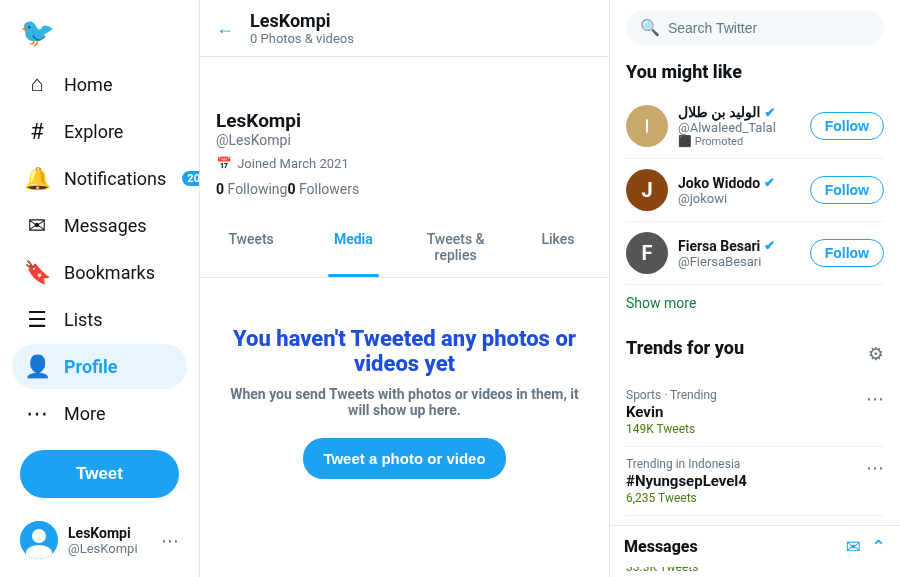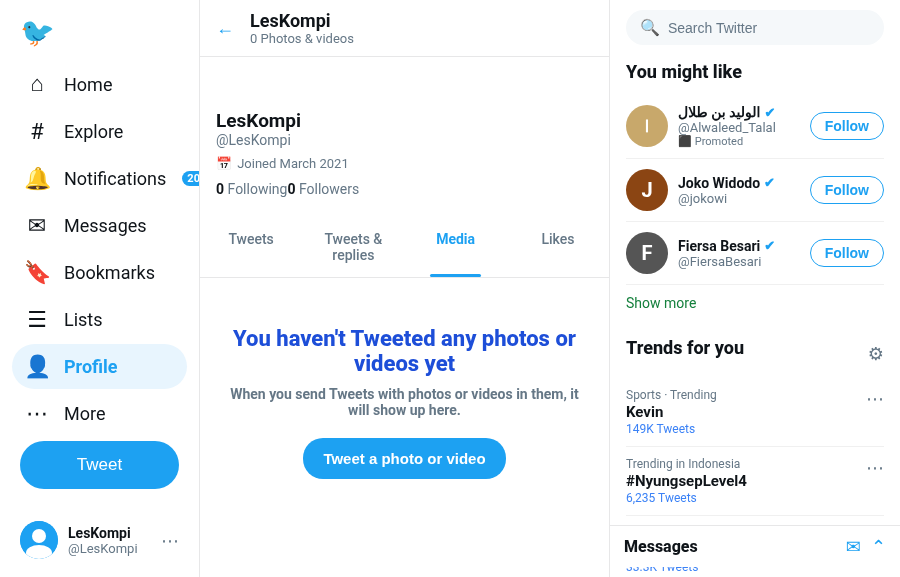--- a/index.html
+++ b/index.html
@@ -6,21 +6,21 @@
     body { font-family: -apple-system, BlinkMacSystemFont, "Segoe UI", Roboto, sans-serif; background: #fff; display: flex; height: 577px; overflow: hidden; }
 
     
     .sidebar { width: 200px; min-width: 200px; padding: 8px 12px; display: flex; flex-direction: column; border-right: 1px solid #e7e7e8; height: 577px; overflow: hidden; }
     .twitter-logo { color: #1da1f2; font-size: 28px; margin: 8px 0 12px 8px; }
     .nav-item { display: flex; align-items: center; gap: 14px; padding: 10px 12px; border-radius: 30px; cursor: pointer; font-size: 18px; font-weight: 400; color: #0f1419; text-decoration: none; margin-bottom: 2px; }
     .nav-item.active { font-weight: 700; background: #e8f5fe; color: #1da1f2; }
     .nav-icon { font-size: 22px; width: 26px; text-align: center; }
     .nav-label { font-size: 18px; }
     .notif-badge { background: #1da1f2; color: #fff; border-radius: 10px; font-size: 11px; font-weight: bold; padding: 1px 5px; margin-left: 2px; }
-    .tweet-btn { background: #1da1f2; color: #fff; border: none; border-radius: 30px; padding: 14px 0; font-size: 17px; font-weight: 400; cursor: pointer; margin: 3px 8px 0 8px; }
+    .tweet-btn { background: #1da1f2; color: #fff; border: none; border-radius: 30px; padding: 14px 0; font-size: 17px; font-weight: 700; cursor: pointer; margin: 12px 8px 0 8px; }
     .sidebar-bottom { margin-top: auto; display: flex; align-items: center; padding: 10px 8px; border-radius: 30px; cursor: pointer; gap: 10px; }
     .sb-avatar { width: 38px; height: 38px; border-radius: 50%; background: #1da1f2; overflow: hidden; display: flex; align-items: center; justify-content: center; color: #fff; font-size: 18px; }
     .sb-info { flex: 1; }
     .sb-name { font-weight: 700; font-size: 14px; color: #0f1419; }
     .sb-handle { font-size: 13px; color: #657786; }
     .sb-dots { color: #657786; font-size: 18px; }
 
     
     .main { flex: 1; border-right: 1px solid #e7e7e8; overflow-y: auto; height: 577px; }
     .profile-header-bar { display: flex; align-items: center; gap: 16px; padding: 10px 16px; border-bottom: 1px solid #e7e7e8; }
@@ -64,21 +64,21 @@
     .suggest-promoted { font-size: 11px; color: #657786; display: flex; align-items: center; gap: 3px; }
     .follow-btn { background: #fff; border: 1px solid #1da1f2; color: #1da1f2; border-radius: 20px; padding: 5px 14px; font-size: 14px; font-weight: 700; cursor: pointer; flex-shrink: 0; }
     .show-more { color: #15803d; font-size: 14px; cursor: pointer; padding: 10px 0; display: block; }
     .trends-section { margin-top: 16px; }
     .trends-header { display: flex; align-items: center; justify-content: space-between; margin-bottom: 8px; }
     .gear-icon { color: #657786; font-size: 18px; cursor: pointer; }
     .trend-item { padding: 10px 0; border-bottom: 1px solid #f0f0f0; cursor: pointer; display: flex; justify-content: space-between; align-items: flex-start; }
     .trend-item:last-child { border-bottom: none; }
     .trend-context { font-size: 12px; color: #657786; }
     .trend-name { font-weight: 700; font-size: 15px; color: #0f1419; margin: 1px 0; }
-    .trend-count { font-size: 12px; color: #3b82f6; }
+    .trend-count { font-size: 12px; color: #4d7c0f; }
     .trend-dots { color: #657786; font-size: 18px; cursor: pointer; }
     .messages-bar { position: sticky; bottom: 0; background: #fff; border-top: 1px solid #e7e7e8; padding: 10px 14px; display: flex; align-items: center; justify-content: space-between; margin: 0 -16px; }
     .messages-title { font-weight: 800; font-size: 16px; color: #0f1419; }
     .msg-icons { display: flex; gap: 10px; }
     .msg-icon { color: #1da1f2; font-size: 18px; cursor: pointer; }
 
     
     ::-webkit-scrollbar { width: 4px; }
     ::-webkit-scrollbar-track { background: transparent; }
     ::-webkit-scrollbar-thumb { background: #ccc; border-radius: 4px; }
@@ -165,22 +165,22 @@
         <span class="stat-val">0</span>&nbsp;<span class="stat-lbl">Following</span>
       </span>
       <span>
         <span class="stat-val">0</span>&nbsp;<span class="stat-lbl">Followers</span>
       </span>
     </div>
   </div>
 
   <div class="profile-tabs">
     <div class="tab-item">Tweets</div>
+    <div class="tab-item active">Media</div>
     <div class="tab-item">Tweets &amp; replies</div>
-    <div class="tab-item active">Media</div>
     <div class="tab-item">Likes</div>
   </div>
 
   <div class="empty-media">
     <h2>You haven't Tweeted any photos or videos yet</h2>
     <p>When you send Tweets with photos or videos in them, it will show up here.</p>
     <button class="tweet-photo-btn">Tweet a photo or video</button>
   </div>
 </main>
 

